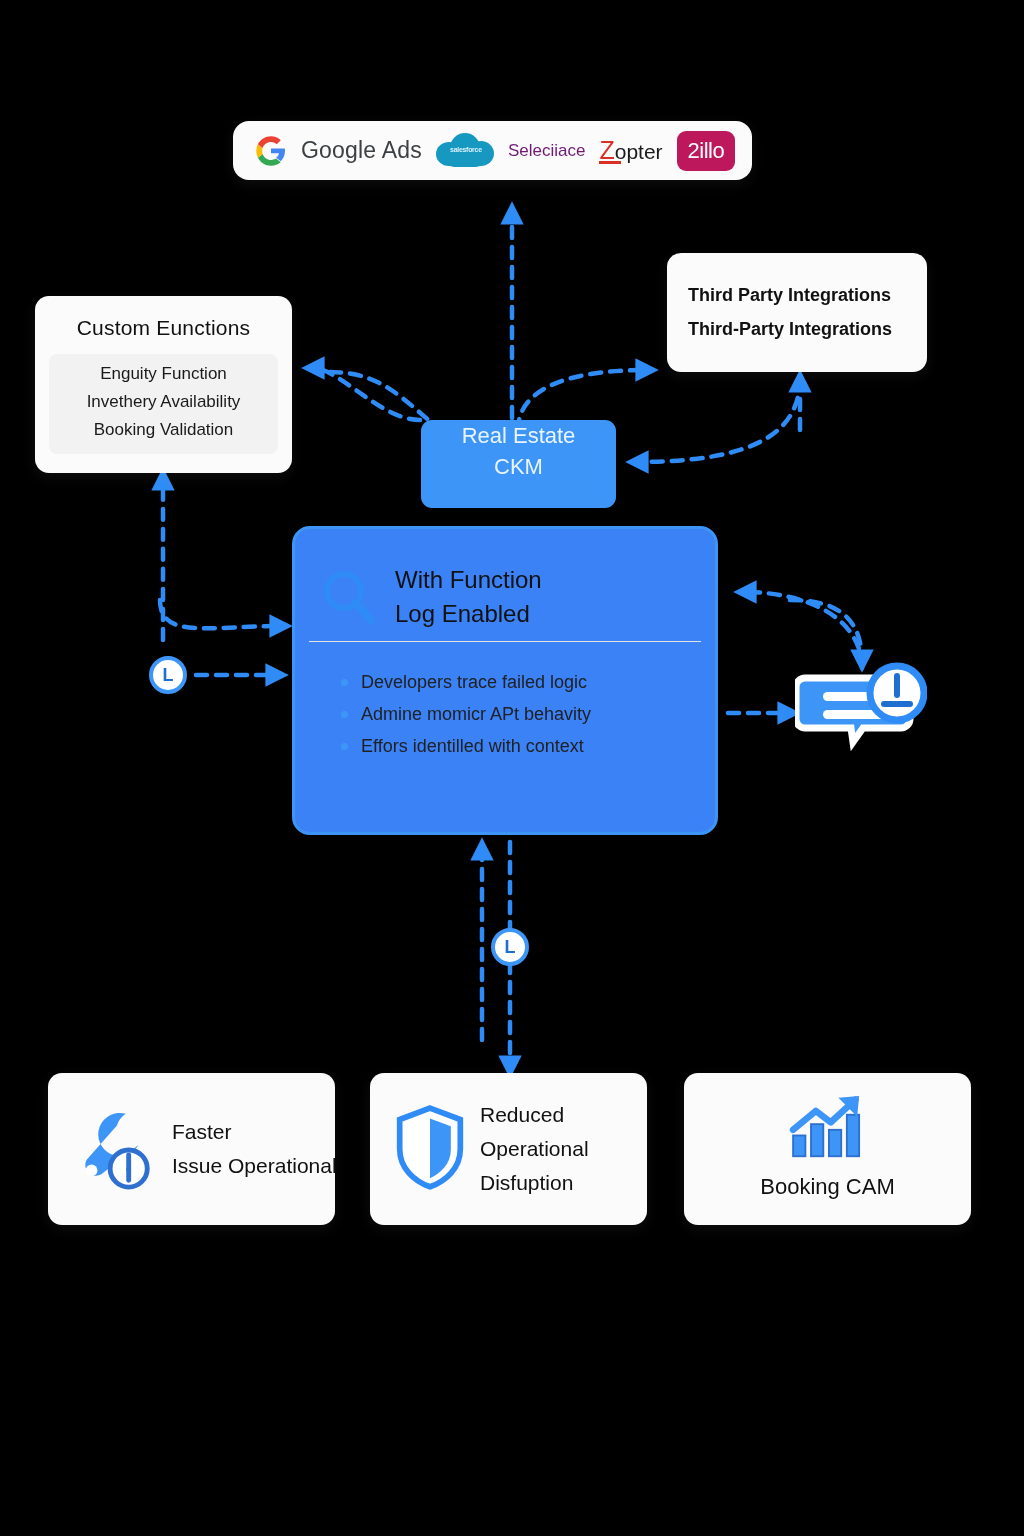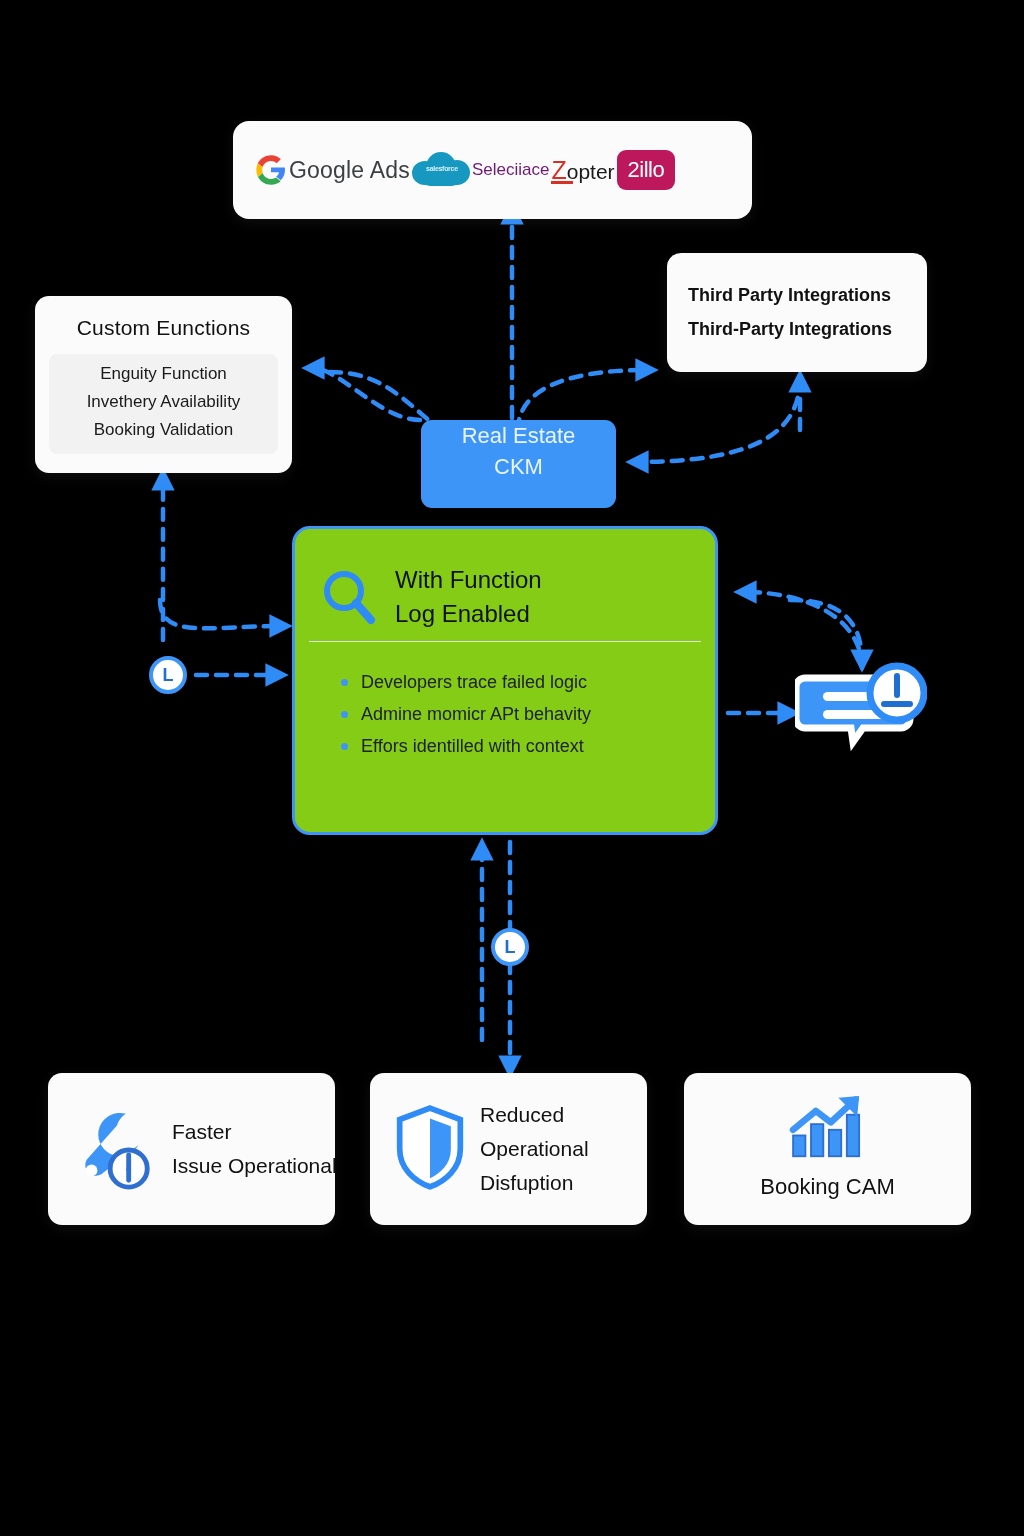--- a/index.html
+++ b/index.html
@@ -13,23 +13,23 @@
 
   .card {
     position: absolute;
     background: #fbfbfb;
     border-radius: 14px;
     box-shadow: 0 4px 14px rgba(255,255,255,0.06);
   }
 
   
   #integrations-bar {
-    left: 233px; top: 121px; width: 519px; height: 98px;
+    left: 233px; top: 121px; width: 519px; height: 59px;
     border-radius: 16px;
-    display: flex; align-items: center; gap: 2px;
+    display: flex; align-items: center; gap: 14px;
     padding: 0 22px;
   }
   .g-logo { width: 32px; height: 32px; flex: 0 0 auto; }
   #google-ads-label {
     font-size: 23px; color: #3c4043; letter-spacing: .2px;
     white-space: nowrap;
   }
   .sf-cloud {
     position: relative; width: 58px; height: 36px; flex: 0 0 auto;
   }
@@ -93,21 +93,21 @@
     position: absolute; left: 421px; top: 420px; width: 195px; height: 88px;
     background: #3d96f7; border-radius: 11px;
     display: flex; flex-direction: column; align-items: center;
     justify-content: flex-start;
     color: #eaf4ff; font-size: 22px; line-height: 31px;
   }
 
   
   #function-log-panel {
     position: absolute; left: 292px; top: 526px; width: 426px; height: 309px;
-    background: #84cc16; border: 3px solid #3d96f7; border-radius: 18px;
+    background: #3b82f6; border: 3px solid #3d96f7; border-radius: 18px;
   }
   #panel-header {
     display: flex; align-items: center; gap: 18px;
     padding: 24px 0 0 26px; height: 112px;
   }
   .mag-icon { width: 56px; height: 58px; flex: 0 0 auto; }
   #panel-heading {
     font-size: 24px; color: #111; line-height: 34px;
   }
   #panel-divider {

